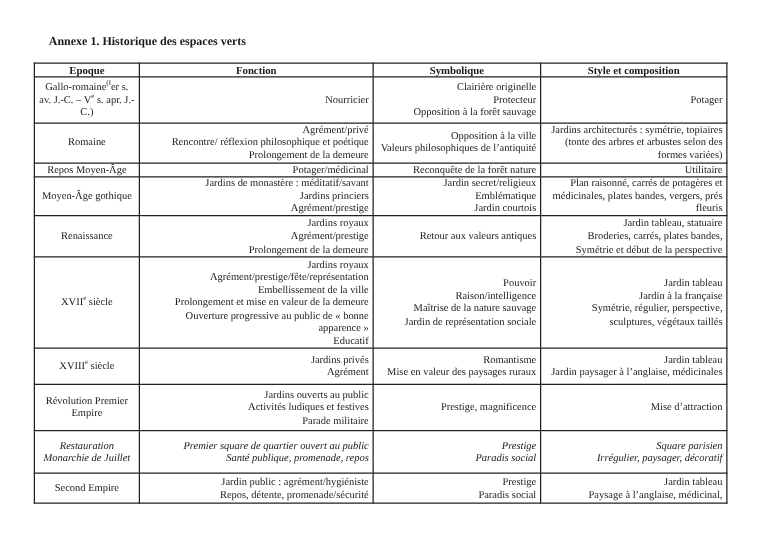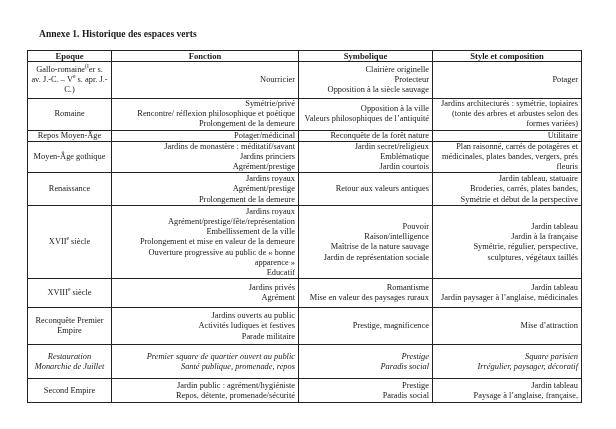--- a/index.html
+++ b/index.html
@@ -88,30 +88,30 @@
   </thead>
   <tbody id="table-body">
       <tr style="height: 37px;">
         <td class="epoque"><span>Gallo-romaine</span><sup>(I</sup><span>er</span><span> s. av. J.-C. – V</span><sup>e</sup><span> s. apr. J.-C.)</span></td>
         <td class="cell">
           <span class="line">Nourricier</span>
         </td>
         <td class="cell">
           <span class="line">Clairière originelle</span>
           <span class="line">Protecteur</span>
-          <span class="line">Opposition à la siècle sauvage</span>
+          <span class="line">Opposition à la forêt sauvage</span>
         </td>
         <td class="cell">
           <span class="line">Potager</span>
         </td>
       </tr>
       <tr style="height: 31px;">
         <td class="epoque"><span>Romaine</span></td>
         <td class="cell">
-          <span class="line">Symétrie/privé</span>
+          <span class="line">Agrément/privé</span>
           <span class="line">Rencontre/ réflexion philosophique et poétique</span>
           <span class="line">Prolongement de la demeure</span>
         </td>
         <td class="cell">
           <span class="line">Opposition à la ville</span>
           <span class="line">Valeurs philosophiques de l’antiquité</span>
         </td>
         <td class="cell">
           <span class="line">Jardins architecturés : symétrie, topiaires (tonte des arbres et arbustes selon des formes variées)</span>
         </td>
@@ -191,21 +191,21 @@
         <td class="cell">
           <span class="line">Romantisme</span>
           <span class="line">Mise en valeur des paysages ruraux</span>
         </td>
         <td class="cell">
           <span class="line">Jardin tableau</span>
           <span class="line">Jardin paysager à l’anglaise, médicinales</span>
         </td>
       </tr>
       <tr style="height: 37px;">
-        <td class="epoque"><span>Reconquête Premier Empire</span></td>
+        <td class="epoque"><span>Révolution Premier Empire</span></td>
         <td class="cell">
           <span class="line">Jardins ouverts au public</span>
           <span class="line">Activités ludiques et festives</span>
           <span class="line">Parade militaire</span>
         </td>
         <td class="cell">
           <span class="line">Prestige, magnificence</span>
         </td>
         <td class="cell">
           <span class="line">Mise d’attraction</span>
@@ -231,17 +231,17 @@
         <td class="cell">
           <span class="line">Jardin public : agrément/hygiéniste</span>
           <span class="line">Repos, détente, promenade/sécurité</span>
         </td>
         <td class="cell">
           <span class="line">Prestige</span>
           <span class="line">Paradis social</span>
         </td>
         <td class="cell">
           <span class="line">Jardin tableau</span>
-          <span class="line">Paysage à l’anglaise, française,</span>
+          <span class="line">Paysage à l’anglaise, médicinal,</span>
         </td>
       </tr>
     </tbody>
 </table>
 
 </body></html>

